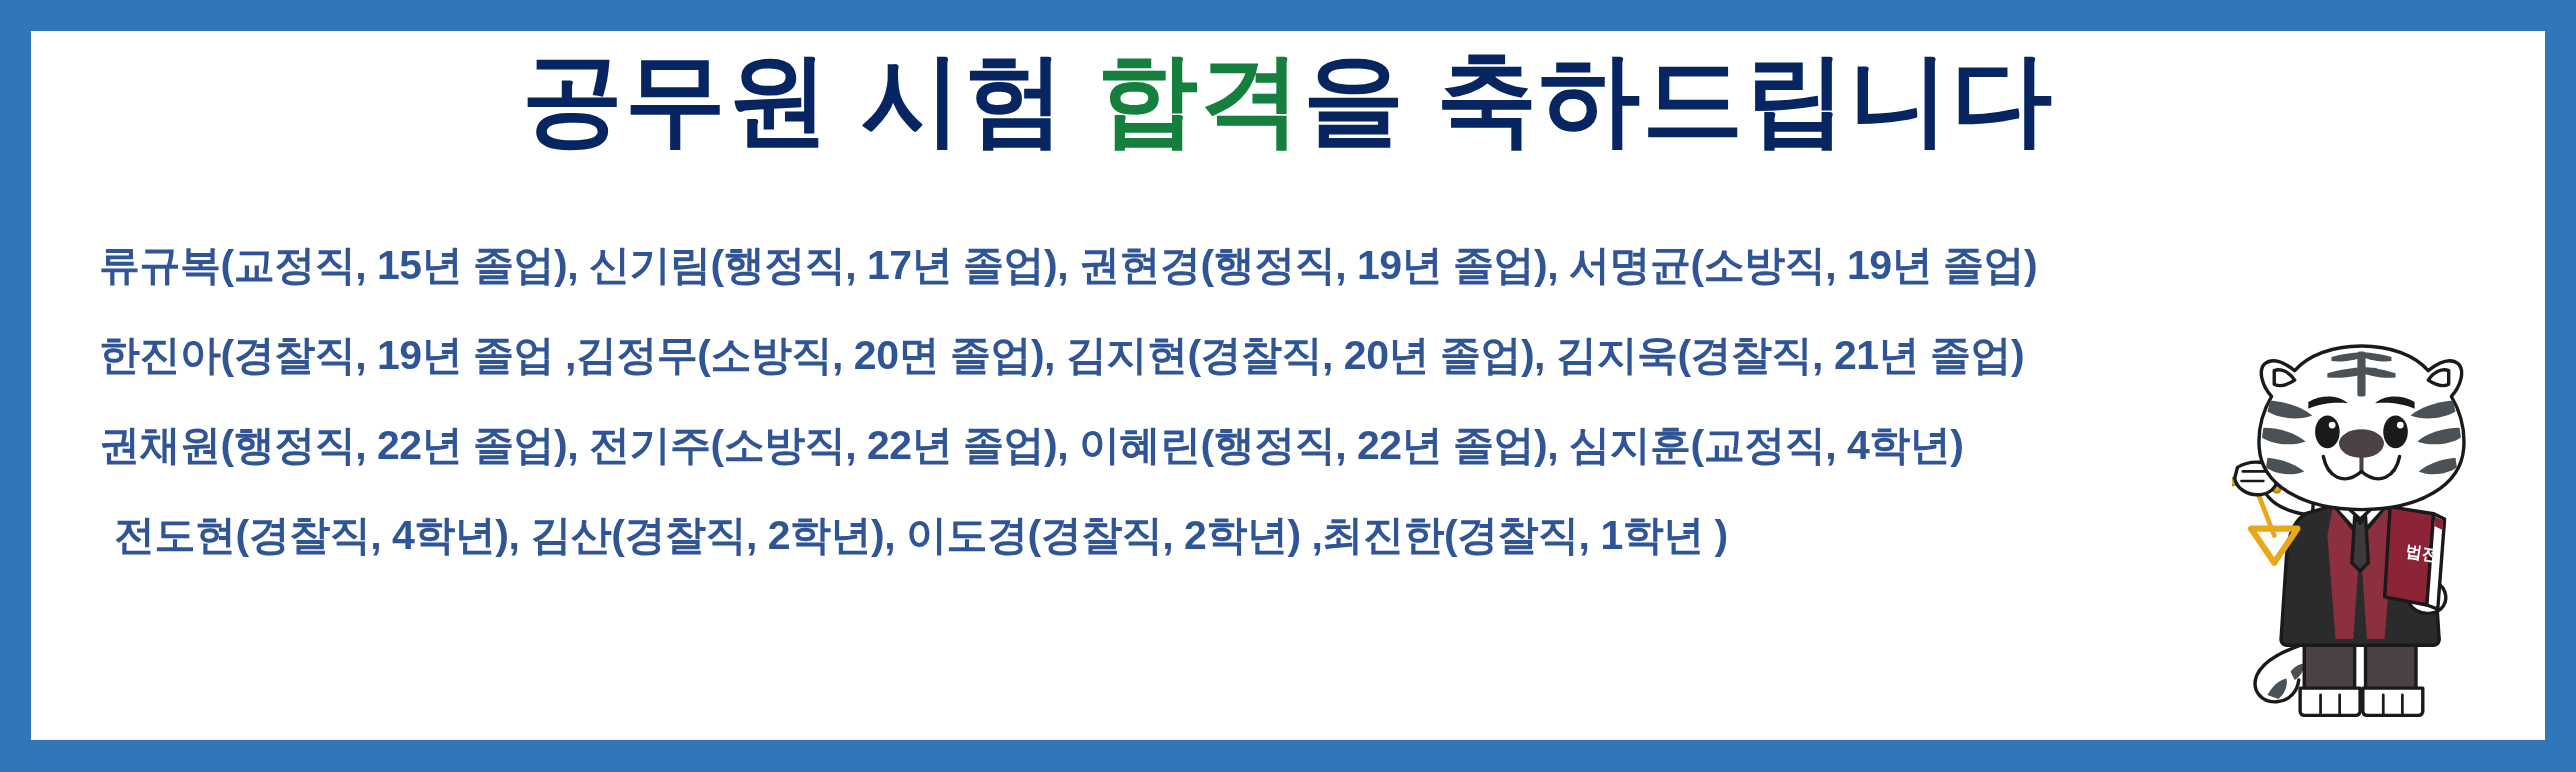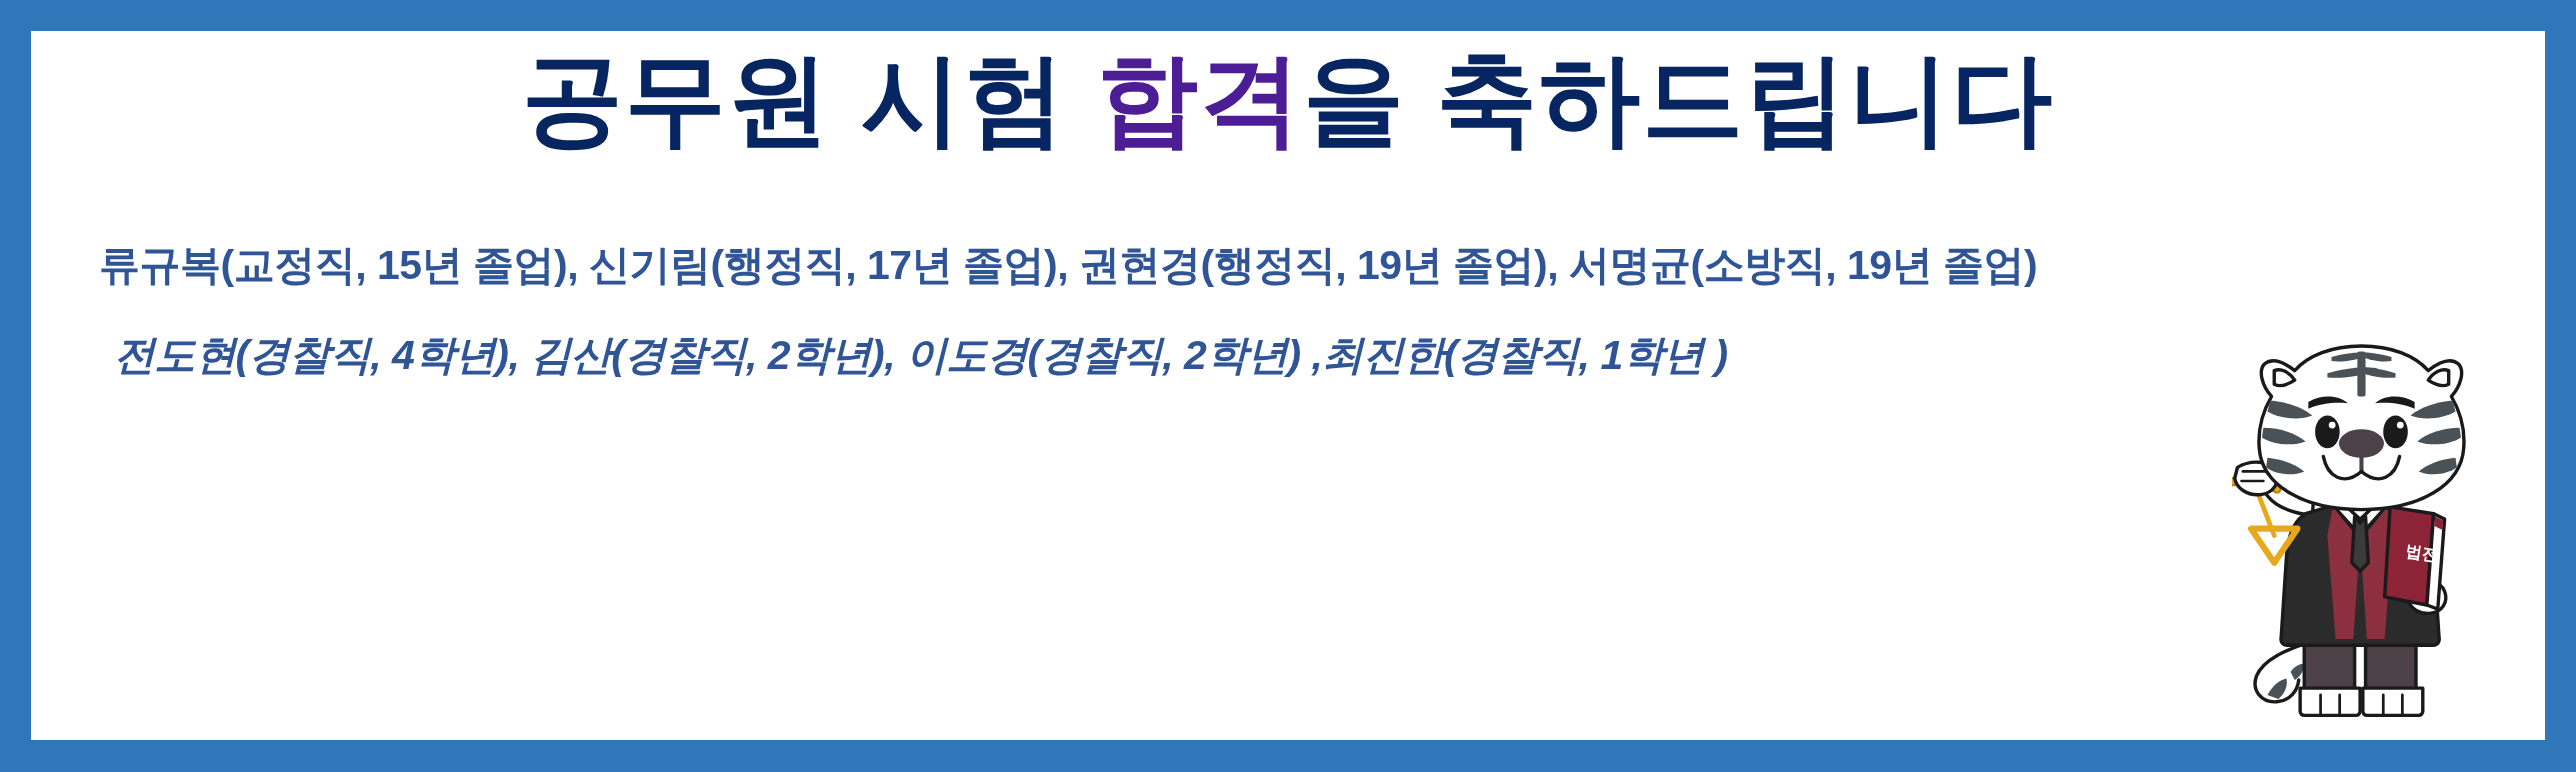--- a/index.html
+++ b/index.html
@@ -40,21 +40,21 @@
     text-align: center;
     font-size: 101px;
     font-weight: 700;
     line-height: 1.22;
     letter-spacing: 0.02em;
     white-space: nowrap;
     color: #062561;
     user-select: none;
   }
   .headline .hl-seg { display: inline; text-align: center; }
-  .headline .hl-accent { color: #4c1d95; }
+  .headline .hl-accent { color: #15803d; }
 
   
   .roster {
     position: absolute;
     top: 189px;
     left: 0;
     width: 100%;
     padding: 0 20px 0 68px;
     box-sizing: border-box;
   }
@@ -63,21 +63,21 @@
     font-weight: 700;
     color: #2f5597;
     line-height: 1.0;
     height: 90px;
     display: flex;
     align-items: center;
     white-space: nowrap;
     letter-spacing: -0.012em;
     user-select: none;
   }
-  .roster-line.indented { padding-left: 15px; font-style: italic; }
+  .roster-line.indented { padding-left: 15px; }
 
   
   .mascot {
     position: absolute;
     right: 20.4px;
     bottom: 0px;
     width: 293px;
     height: 409px;
   }
   .mascot svg { display: block; width: 100%; height: 100%; }
@@ -87,20 +87,22 @@
 
 <div class="banner">
   <div class="banner-inner">
 
     <div class="headline">
       <span class="hl-seg">공무원 시험 </span><span class="hl-seg hl-accent">합격</span><span class="hl-seg">을 축하드립니다</span>
     </div>
 
     <div class="roster">
       <div class="roster-line">류규복(교정직, 15년 졸업), 신기림(행정직, 17년 졸업), 권현경(행정직, 19년 졸업), 서명균(소방직, 19년 졸업)</div>
+      <div class="roster-line">한진아(경찰직, 19년 졸업 ,김정무(소방직, 20면 졸업), 김지현(경찰직, 20년 졸업), 김지욱(경찰직, 21년 졸업)</div>
+      <div class="roster-line">권채원(행정직, 22년 졸업), 전기주(소방직, 22년 졸업), 이혜린(행정직, 22년 졸업), 심지훈(교정직, 4학년)</div>
       <div class="roster-line indented"> 전도현(경찰직, 4학년), 김산(경찰직, 2학년), 이도경(경찰직, 2학년) ,최진한(경찰직, 1학년 )</div>
     </div>
 
     <div class="mascot">
       <svg viewBox="0 0 430 600" xmlns="http://www.w3.org/2000/svg">
         <g stroke="#1a1a1a" stroke-width="5" stroke-linejoin="round" stroke-linecap="round">
 
           <path d="M118 455 C 78 468, 46 482, 36 506 C 28 528, 44 546, 66 544 C 86 542, 96 528, 98 512" fill="#ffffff"></path>
           <path d="M52 534 C 60 520, 70 512, 80 510 C 82 520, 78 532, 68 540 Z" fill="#4a5258" stroke="none"></path>
           <path d="M86 500 C 92 492, 100 488, 106 488 C 106 498, 100 508, 92 512 Z" fill="#4a5258" stroke="none"></path>

